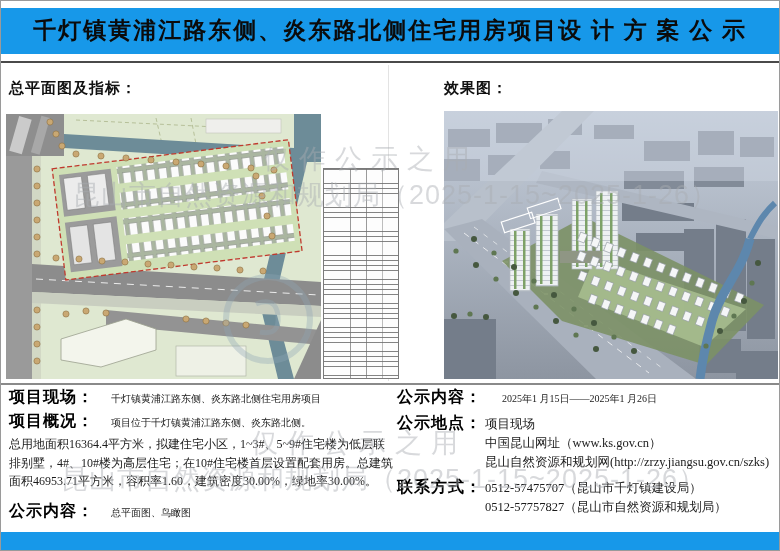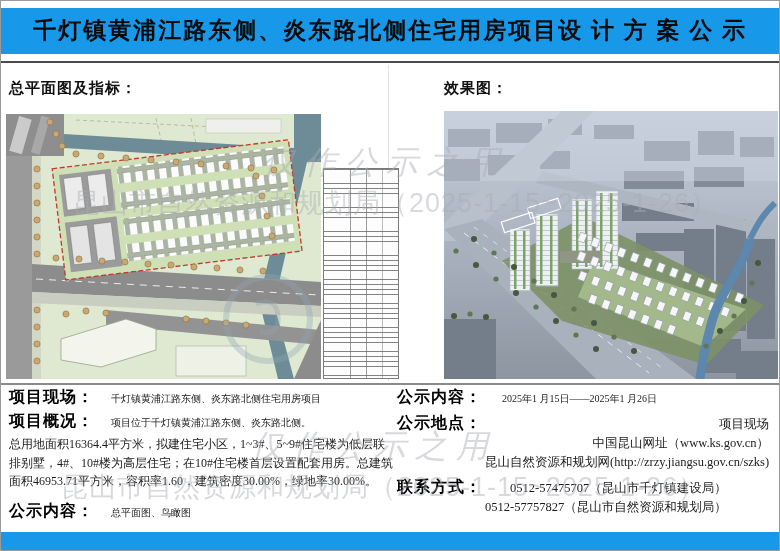--- a/index.html
+++ b/index.html
@@ -34,26 +34,26 @@
   
   .info{position:absolute;top:386px;color:#1a1a1a;}
   .info-left{left:8px;width:384px;}
   .info-right{left:396px;width:380px;}
   .row{display:flex;align-items:baseline;margin-bottom:3px;}
   .lbl{font-weight:bold;font-size:16px;letter-spacing:1px;color:#000;white-space:nowrap;
        font-family:"Liberation Serif","DejaVu Serif",serif;}
   .val{font-size:10px;margin-left:17px;}
   .para{font-size:12px;line-height:1.55;margin-bottom:10px;}
   .info-right .lbl{min-width:88px;}
-  .multi{font-size:12.5px;line-height:19px;text-align:right;}
+  .multi{font-size:12.5px;line-height:19px;}
   .info-right .row{margin-bottom:5px;}
   
   .watermark{position:absolute;color:#a9adb2;opacity:.45;pointer-events:none;
              font-family:"Liberation Sans","DejaVu Sans",sans-serif;white-space:nowrap;z-index:30;}
-  .wm-l1{font-size:32px;letter-spacing:9px;font-style:italic;}
+  .wm-l1{font-size:27px;letter-spacing:9px;}
   .wm-l2{font-size:27px;letter-spacing:1px;}
   .wm1{left:72px;top:140px;}
   .wm1 .wm-l1{margin-left:190px;}
   .wm2{left:60px;top:424px;}
   .wm2 .wm-l1{margin-left:190px;}
 </style>
 </head>
 <body>
 
 <div class="page">

